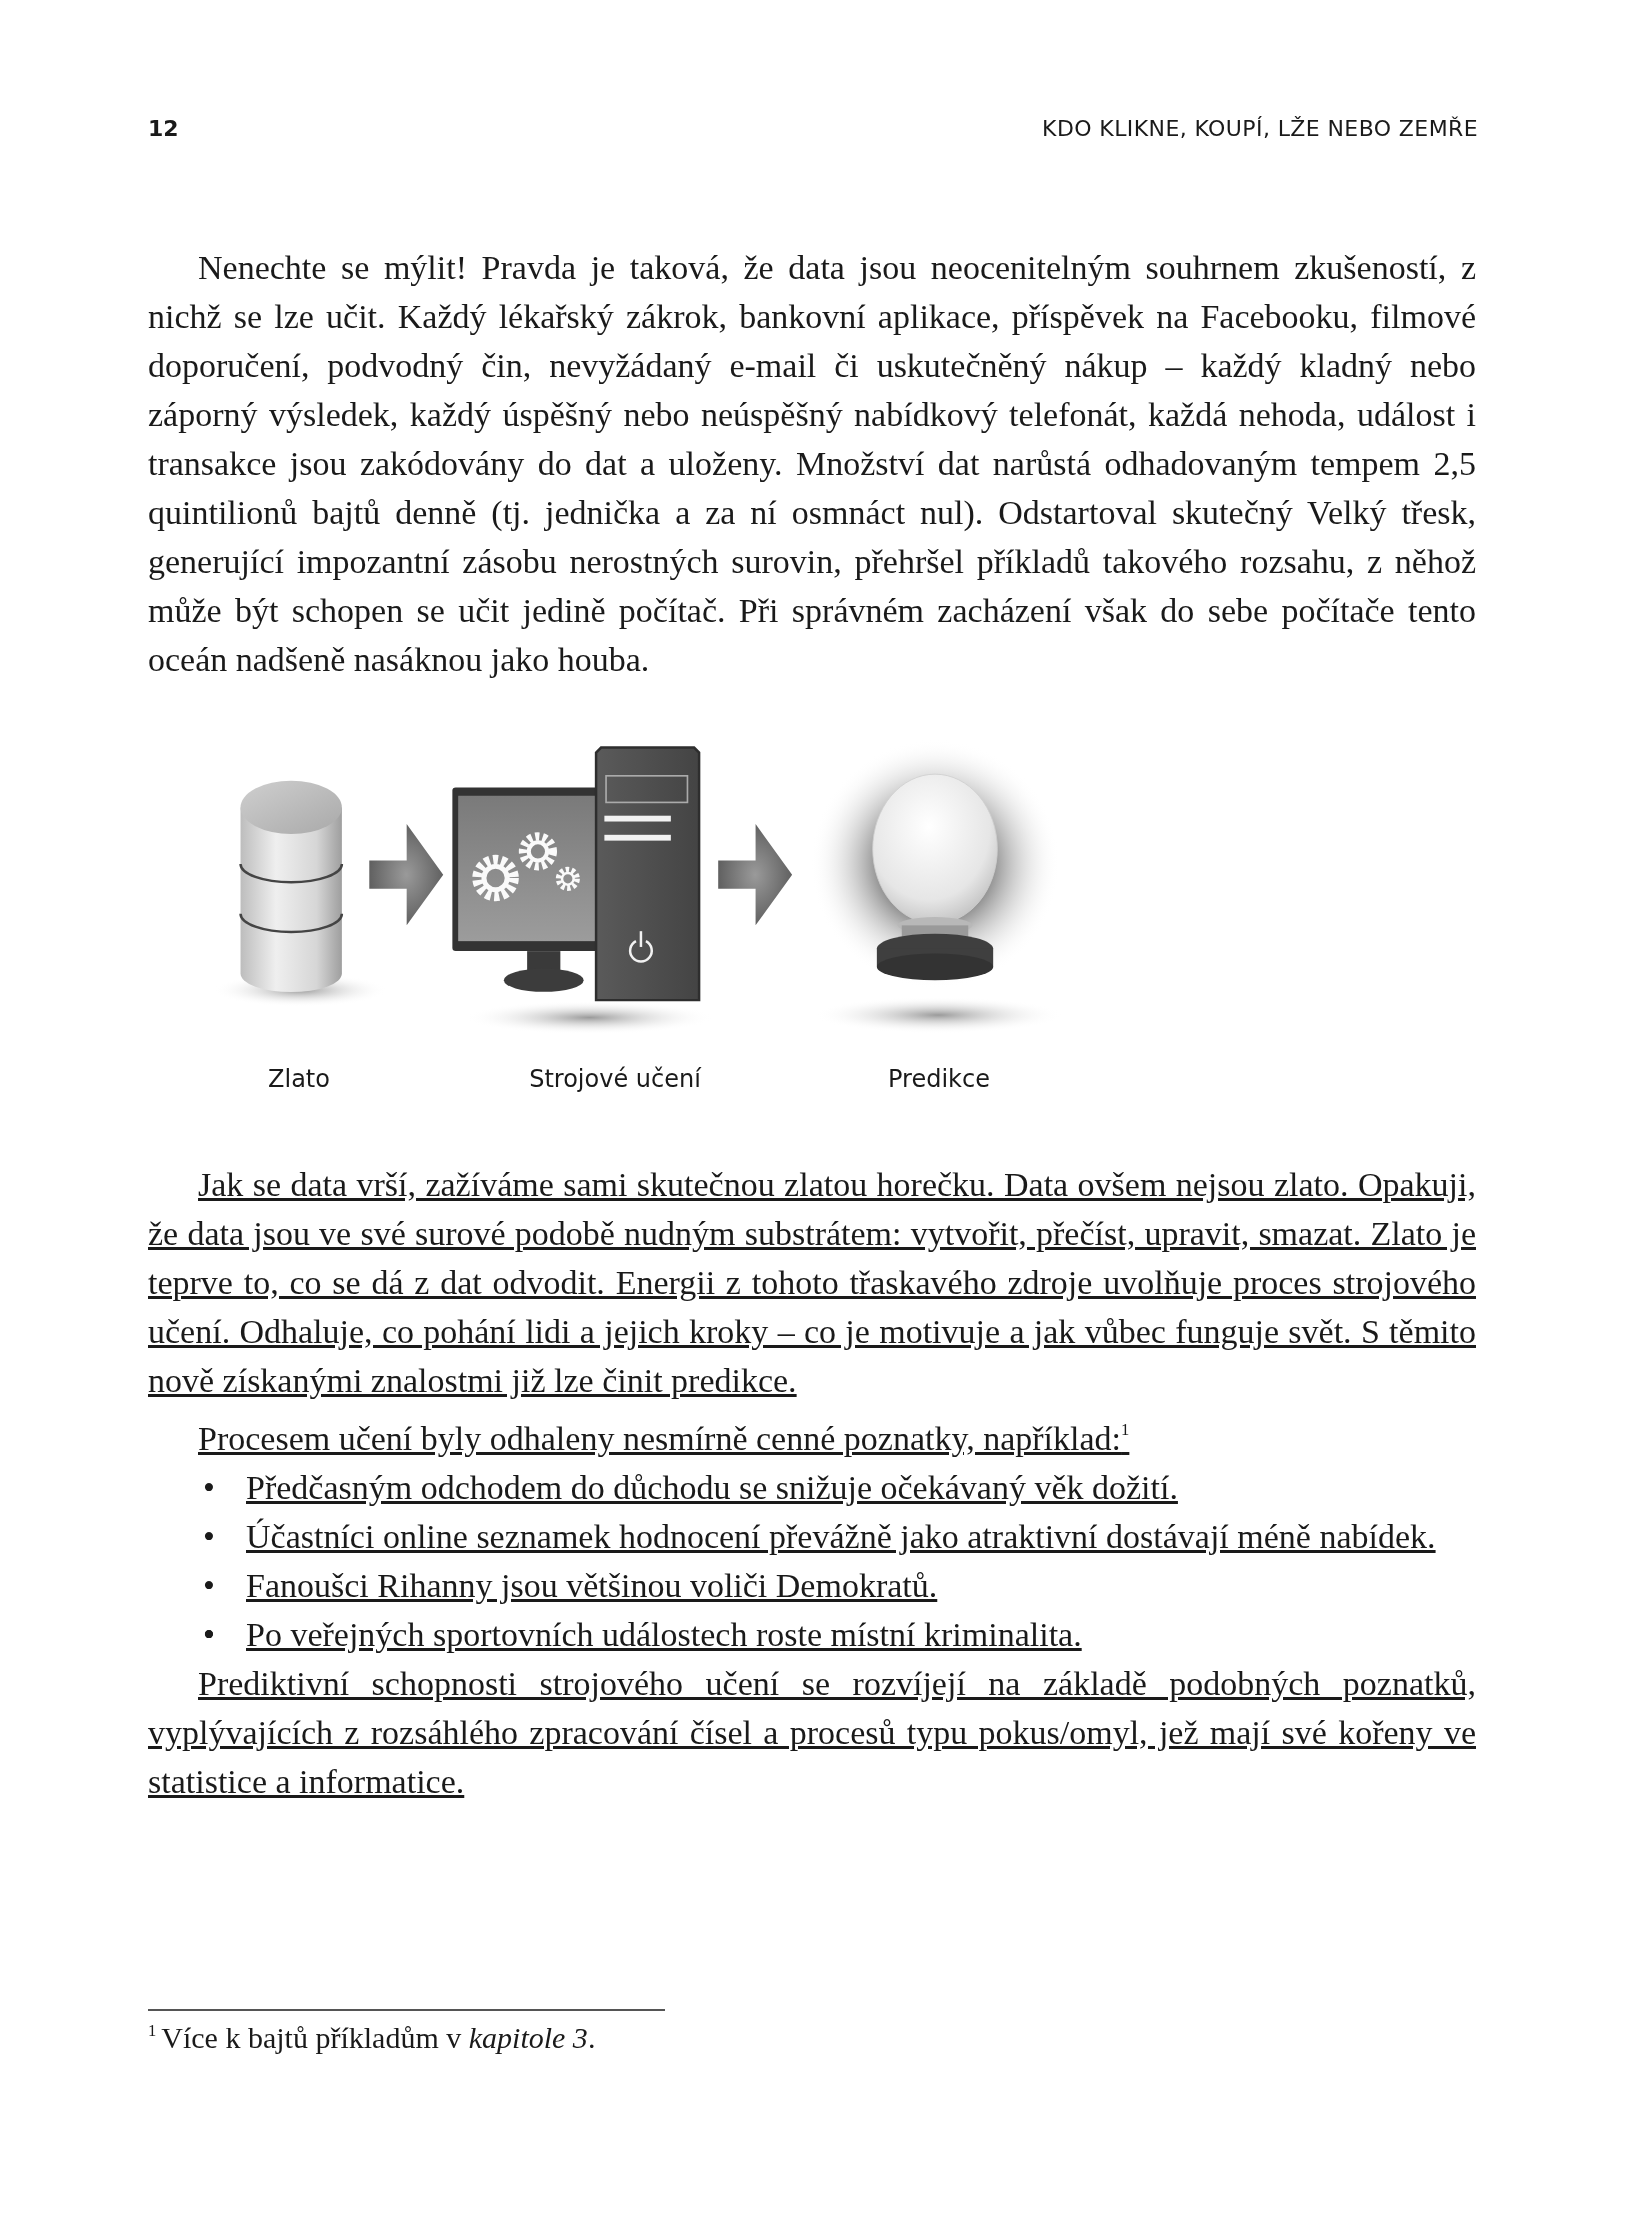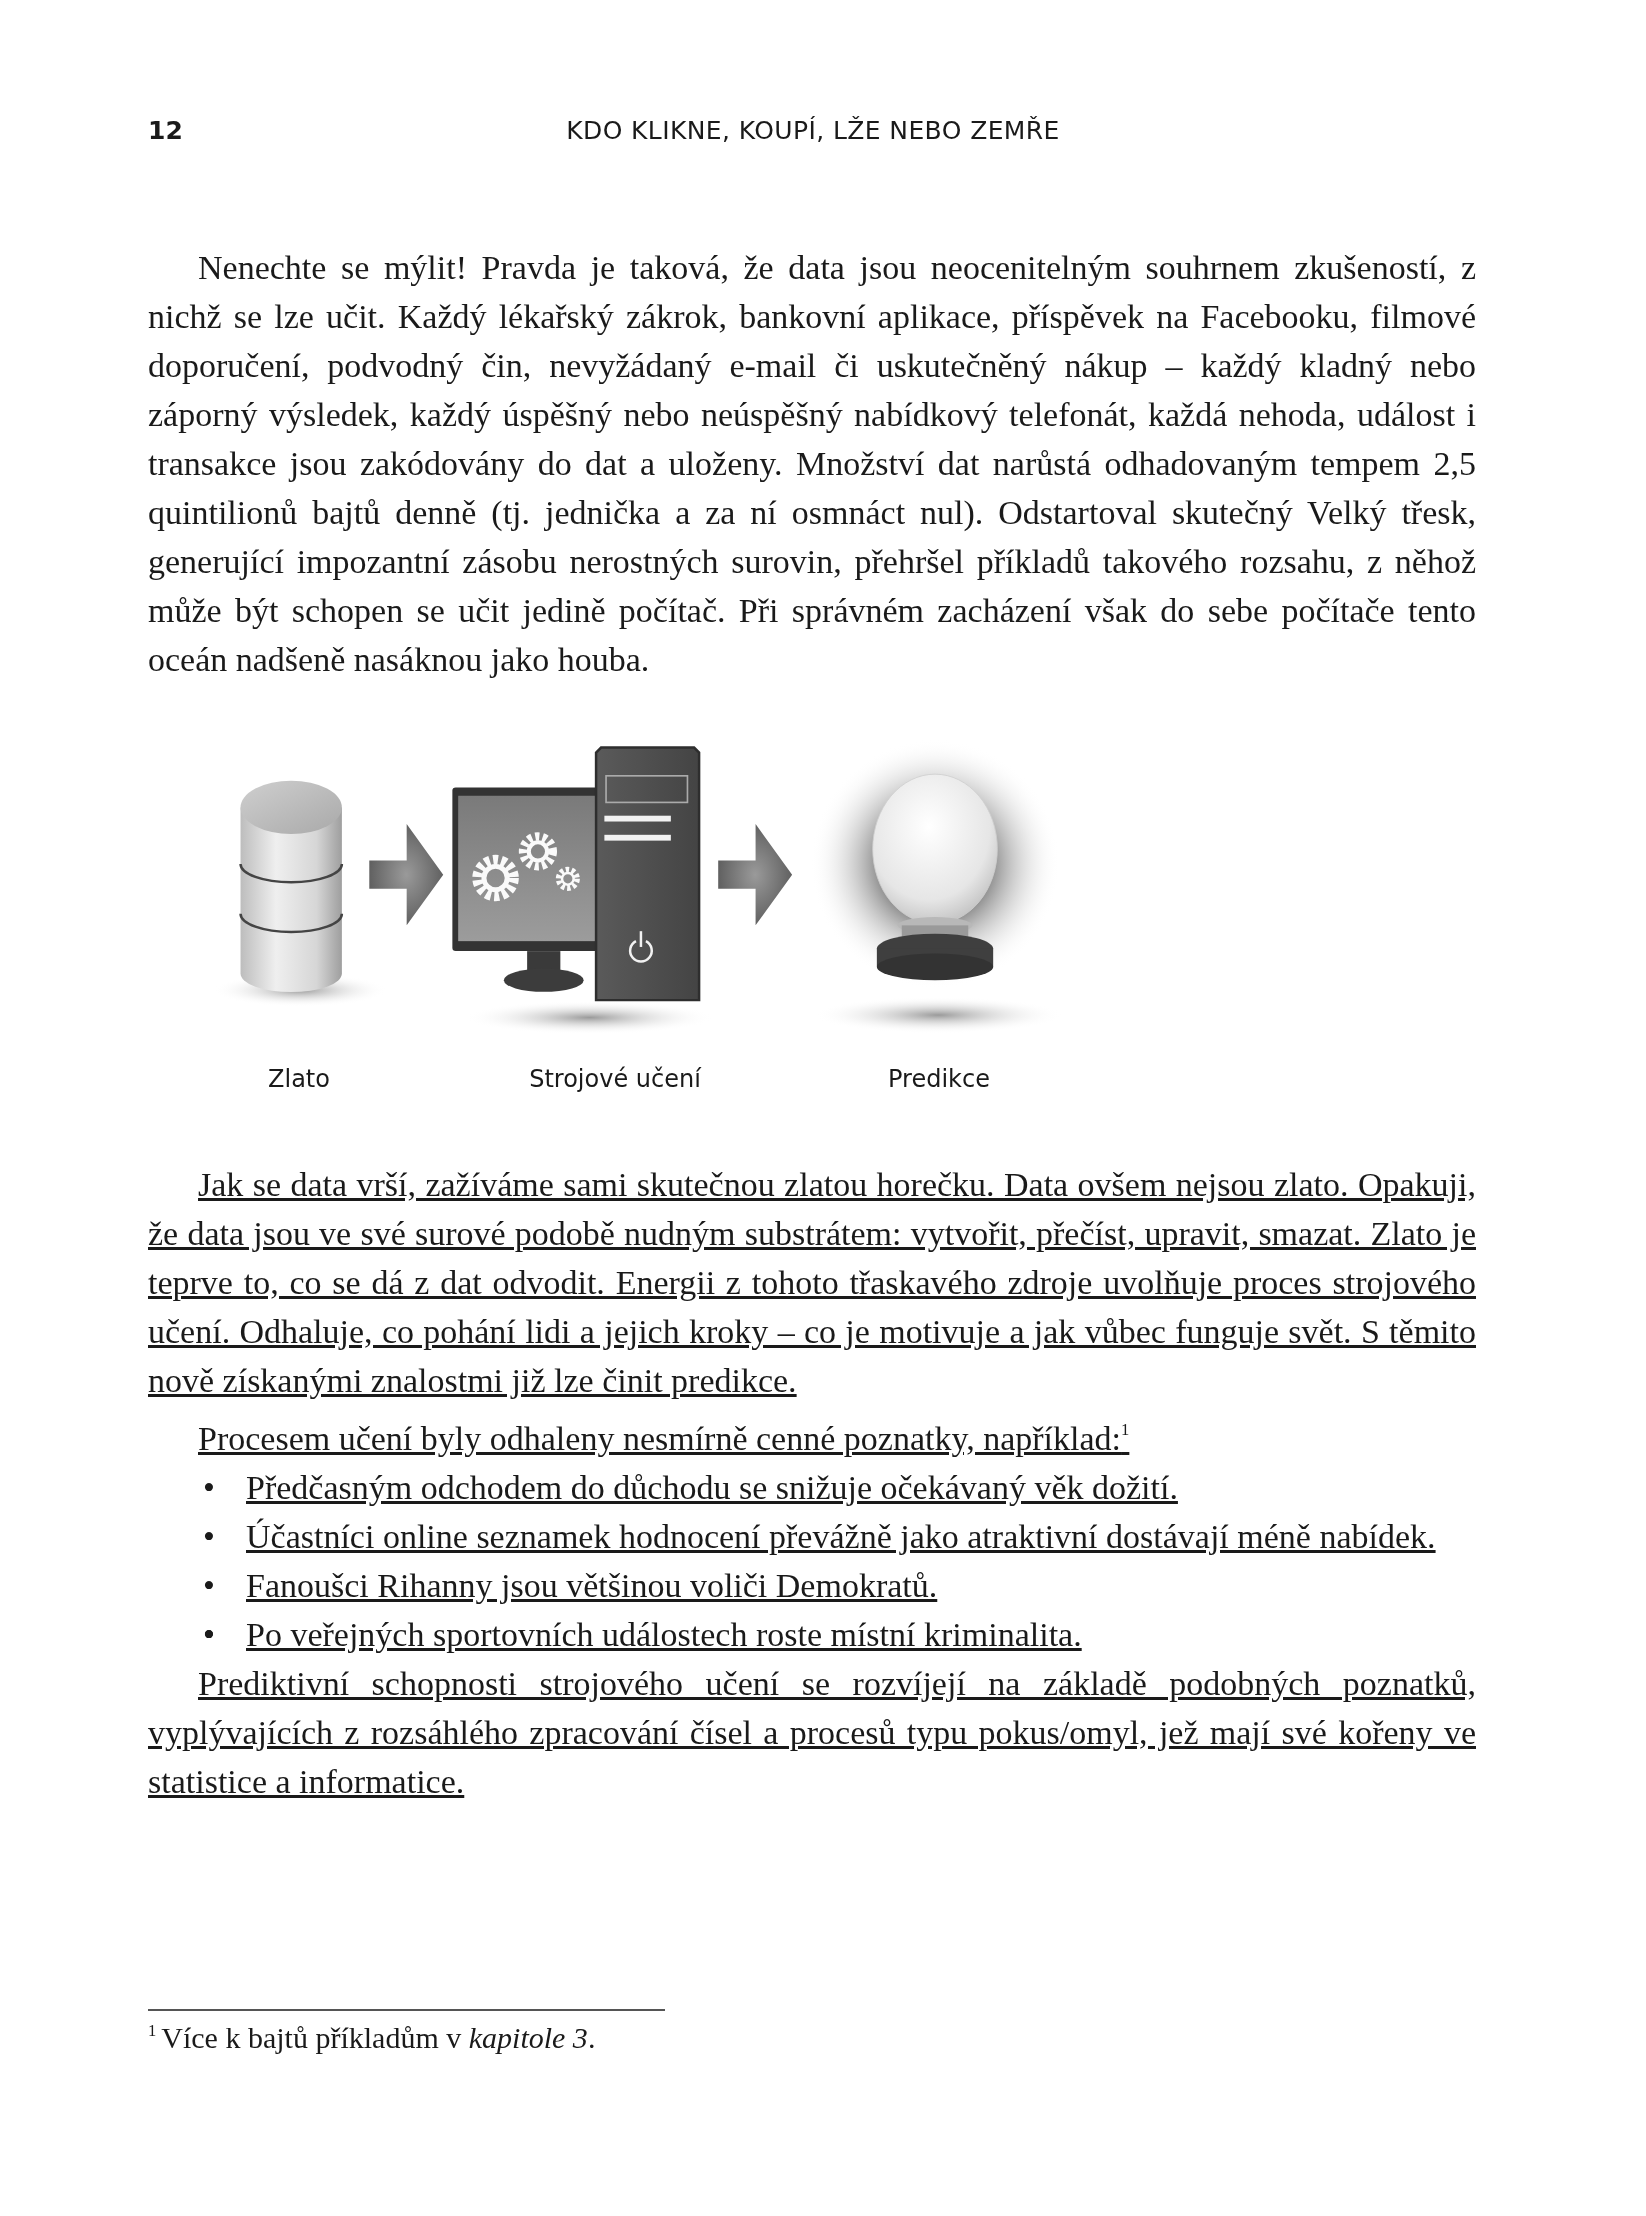--- a/index.html
+++ b/index.html
@@ -1,20 +1,20 @@
 <!DOCTYPE html>
 <html style="font-size:13.3px"><head>
 <meta charset="utf-8">
 <style>
   html, body { margin: 0; padding: 0; background: #ffffff; }
   body { width: 1646px; height: 2216px; position: relative; overflow: hidden; color: #1a1a1a; }
   .header { position: absolute; top: 116px; left: 148px; width: 1330px; height: 33px;
-    font-family: "DejaVu Sans", sans-serif; font-size: 25px; }
+    font-family: "DejaVu Sans", sans-serif; font-size: 22px; }
   .page-num { position: absolute; left: 0; top: 0; font-weight: bold; }
-  .running-title { position: absolute; left: 0; right: 0; top: 0; text-align: center; letter-spacing: 0.4px; }
+  .running-title { position: absolute; left: 0; right: 0; top: 0; text-align: right; letter-spacing: 0.4px; }
   .body-text { position: absolute; left: 148px; width: 1328px;
     font-family: "Liberation Serif", serif; font-size: 34px; line-height: 49px; }
   .para { margin: 0; text-align: justify; text-align-last: left; }
   .indent { text-indent: 50px; }
   #p1 { top: 243px; }
   #p2 { top: 1160px; text-decoration: underline; }
   ul.bullets { margin: 0; padding: 0; list-style: none; }
   ul.bullets li { position: relative; padding-left: 98px; padding-right: 0; text-align: justify; text-align-last: left; }
   ul.bullets li .dot { position: absolute; left: 55px; top: 0; }
   .figure { position: absolute; top: 706px; left: 199px; width: 1163px; height: 416px; }

